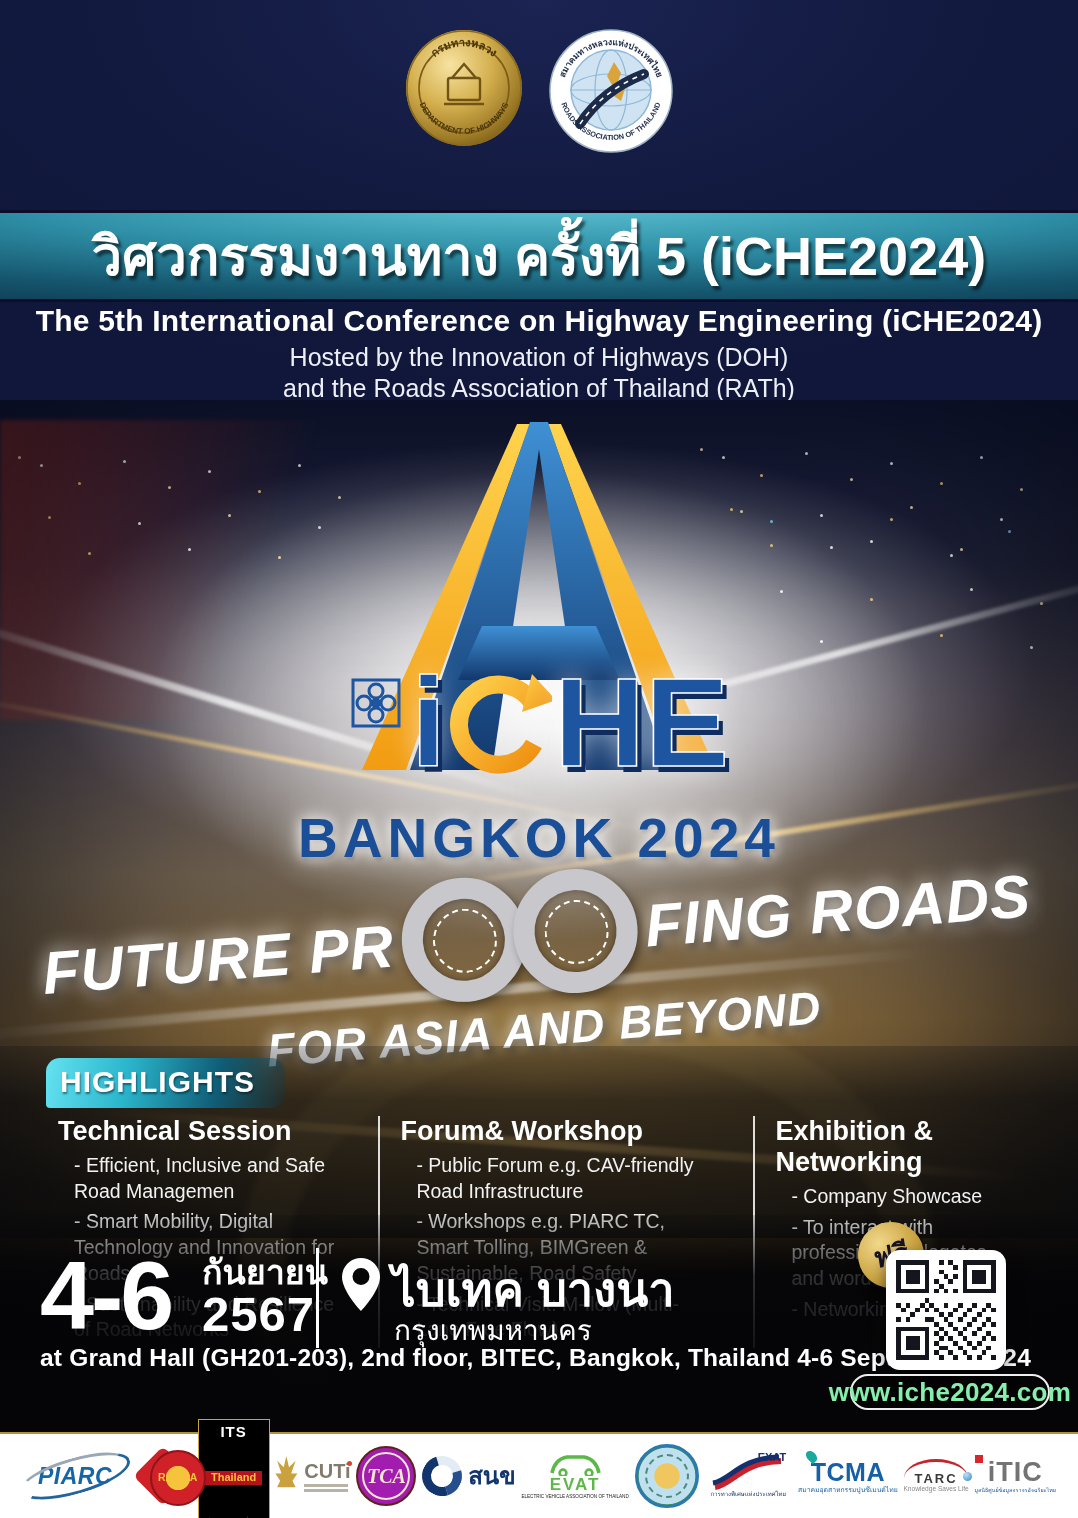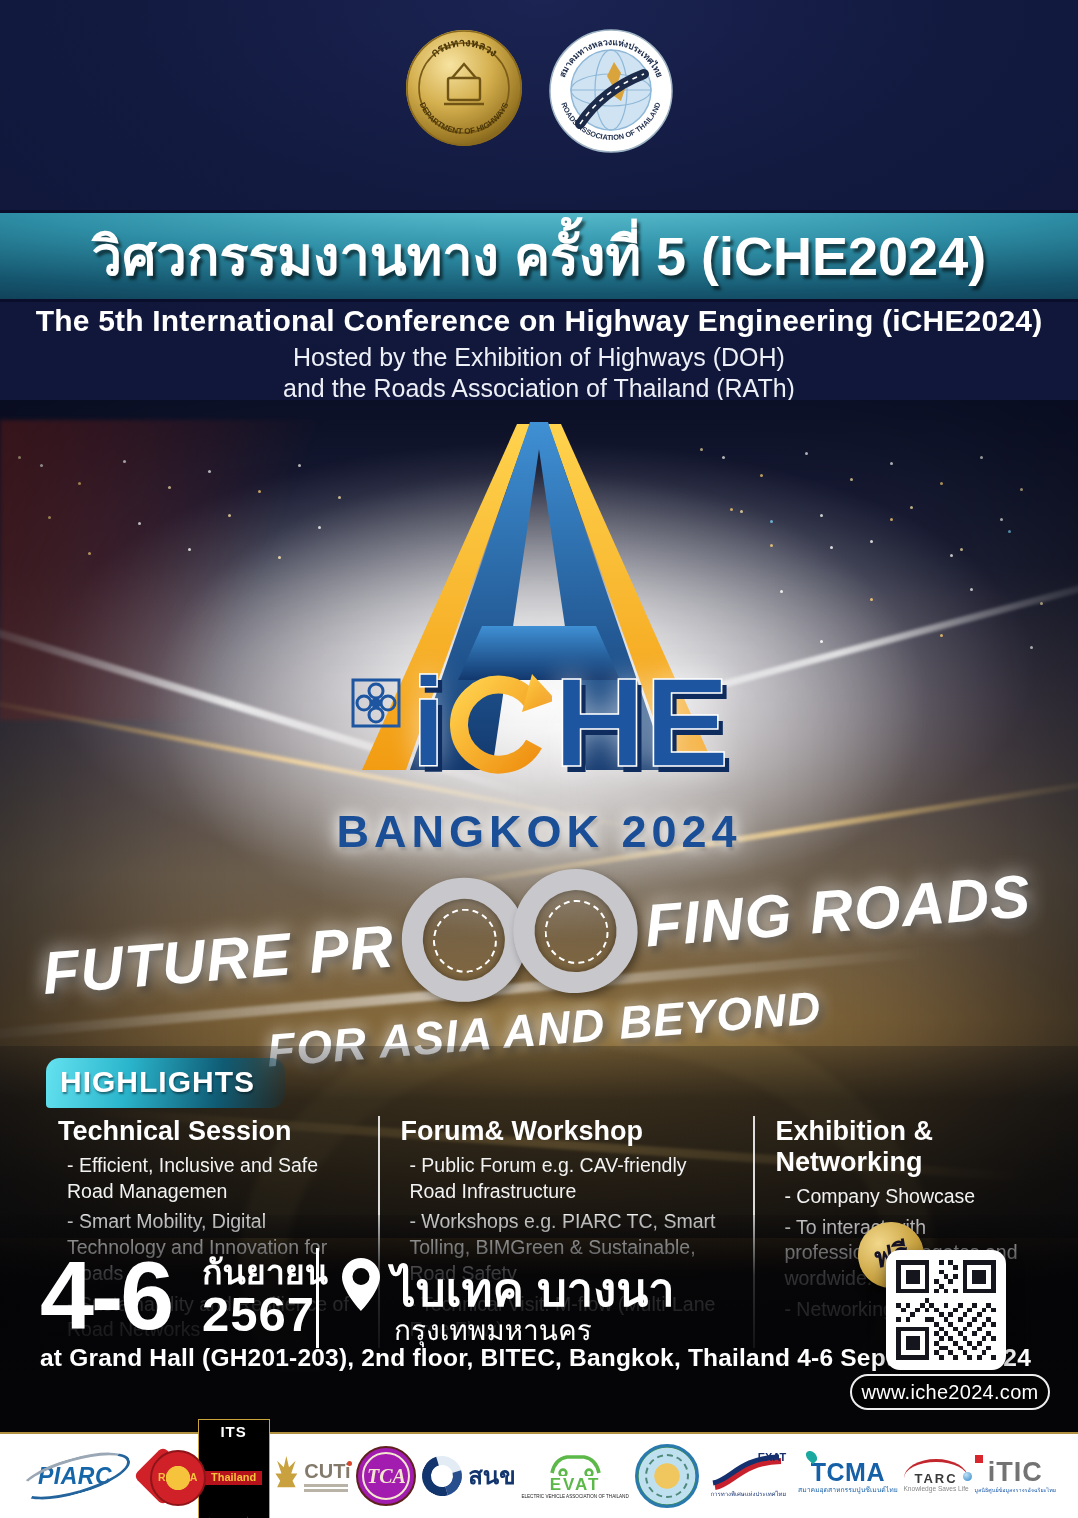--- a/index.html
+++ b/index.html
@@ -60,21 +60,21 @@
       box-shadow:inset 0 0 220px 60px rgba(2,3,10,.6);}
   
   .a-mark{position:absolute;top:418px;left:50%;transform:translateX(-50%);}
   .iche-row{position:absolute;top:660px;left:0;width:100%;display:flex;align-items:flex-start;justify-content:center;}
   .ornament{margin:16px 8px 0 0;}
   .iche-letter{font-size:126px;font-weight:800;line-height:1;color:#1d55a0;
     -webkit-text-stroke:1.5px #ffffff;
     text-shadow:5px 6px 0 #0e2c5e,0 0 28px rgba(255,255,255,.7);}
   .c-arrow{margin:4px 2px 0 2px;}
   .bangkok{position:absolute;top:806px;left:0;width:100%;text-align:center;
-    font-size:45px;font-weight:800;letter-spacing:5px;color:#1a4e97;
+    font-size:55px;font-weight:800;letter-spacing:5px;color:#1a4e97;
     text-shadow:0 0 14px #fff,0 0 30px rgba(255,255,255,.85),2px 3px 3px rgba(0,0,0,.25);}
   
   .tagwrap{position:absolute;top:872px;left:0;width:100%;transform:rotate(-4.5deg);}
   .tag1{display:flex;align-items:center;justify-content:center;gap:8px;
     font-size:60px;font-weight:800;font-style:italic;letter-spacing:1px;
     text-shadow:0 0 20px rgba(255,255,255,.9),3px 4px 8px rgba(0,0,0,.65);}
   .loop{width:82px;height:82px;border-radius:50%;border:21px solid #c7c7cc;position:relative;
     box-shadow:inset 0 0 7px rgba(0,0,0,.4),3px 4px 9px rgba(0,0,0,.4);}
   .loop::after{content:"";position:absolute;left:50%;top:50%;width:60px;height:60px;
     margin:-31px 0 0 -31px;border:2.5px dashed #fff;border-radius:50%;}
@@ -88,21 +88,21 @@
     border-radius:14px 14px 14px 4px;
     background:linear-gradient(100deg,#64e2f0 0%,#2ab5cc 34%,#0f5b74 72%,rgba(12,48,66,.25) 100%);
     font-size:30px;font-weight:800;letter-spacing:1px;color:#fff;
     text-shadow:1px 2px 2px rgba(0,20,30,.5);}
   .hl-cols{position:absolute;top:70px;left:58px;right:30px;display:flex;}
   .hl-col{padding-right:16px;}
   .hl-col:nth-child(1){width:318px;}
   .hl-col:nth-child(2){width:352px;border-left:2px solid rgba(255,255,255,.85);padding-left:20px;}
   .hl-col:nth-child(3){width:268px;border-left:2px solid rgba(255,255,255,.85);padding-left:20px;}
   .hl-title{font-size:27px;font-weight:800;margin-bottom:6px;}
-  .hl-item{font-size:19.5px;line-height:1.32;color:#f2f2f2;margin:5px 9px;font-weight:400;}
+  .hl-item{font-size:19.5px;line-height:1.32;color:#f2f2f2;margin:5px 16px;font-weight:400;}
   
   .eventbar{position:absolute;top:1215px;left:0;width:100%;height:217px;
     background:linear-gradient(180deg,rgba(5,6,10,.15) 0%,rgba(3,3,6,.8) 28%,#050507 80%);}
   .days{position:absolute;top:1252px;left:40px;font-size:97px;font-weight:800;line-height:.9;letter-spacing:-3px;}
   .monthyear{position:absolute;top:1255px;left:202px;line-height:1.02;}
   .month{font-size:34px;font-weight:800;}
   .year{font-size:49px;font-weight:800;letter-spacing:1px;}
   .vdiv{position:absolute;top:1248px;left:316px;width:3px;height:100px;background:#fff;}
   .pin{position:absolute;top:1258px;left:342px;}
   .venue-name{position:absolute;top:1252px;left:392px;font-size:47px;font-weight:800;}
@@ -111,21 +111,21 @@
   
   .free-badge{position:absolute;top:1222px;left:858px;width:66px;height:66px;border-radius:50%;
     background:radial-gradient(circle at 35% 30%,#f2d88c,#c9a23f 60%,#8d6e24);
     display:flex;align-items:center;justify-content:center;transform:rotate(-10deg);
     font-size:28px;font-weight:800;color:#161228;box-shadow:0 5px 12px rgba(0,0,0,.55);}
   .qr-card{position:absolute;top:1250px;left:886px;width:120px;height:120px;border-radius:14px;
     background:#fff;display:flex;align-items:center;justify-content:center;
     box-shadow:0 6px 16px rgba(0,0,0,.5);}
   .url-pill{position:absolute;top:1374px;left:850px;width:196px;height:32px;border:2px solid #eee;
     border-radius:18px;background:rgba(0,0,0,.35);display:flex;align-items:center;justify-content:center;
-    font-size:20px;font-weight:400;color:#ffffff;letter-spacing:.3px;}
+    font-size:26px;font-weight:700;color:#86efac;letter-spacing:.3px;}
   
   .partners{position:absolute;top:1432px;left:0;width:100%;height:86px;background:#fff;
     border-top:2px solid #b1903f;display:flex;align-items:center;justify-content:space-between;
     padding:0 22px;box-sizing:border-box;color:#222;}
   .p-item{display:flex;flex-direction:column;align-items:center;justify-content:center;line-height:1.05;}
   .p-piarc{position:relative;padding:10px 16px;}
   .p-piarc .abbr{font-size:23px;font-weight:800;font-style:italic;color:#1566a8;letter-spacing:.5px;}
   .p-piarc::before{content:"";position:absolute;inset:4px -4px;border:3.5px solid;
     border-color:#9aa7b5 #23649c #23649c transparent;border-radius:50%;transform:rotate(-16deg);}
   .p-reaaa{position:relative;width:58px;height:58px;}
@@ -233,21 +233,21 @@
         <textPath href="#rathBot" startOffset="50%" text-anchor="middle">ROADS ASSOCIATION OF THAILAND</textPath>
       </text>
     </svg>
   </div>
 
   <div class="banner">
     <div class="t">วิศวกรรมงานทาง ครั้งที่ 5 (iCHE2024)</div>
   </div>
   <div class="en-title">The 5th International Conference on Highway Engineering (iCHE2024)</div>
   <div class="hosted">
-    <div>Hosted by the Exhibition of Highways (DOH)</div>
+    <div>Hosted by the Innovation of Highways (DOH)</div>
     <div>and the Roads Association of Thailand (RATh)</div>
   </div>
 
   <div class="photo">
     <div class="bridge"></div>
     <div class="citydots d1"></div>
     <div class="citydots d2"></div>
     <div class="citydots d3"></div>
     <div class="streak s1"></div>
     <div class="streak s2"></div>

